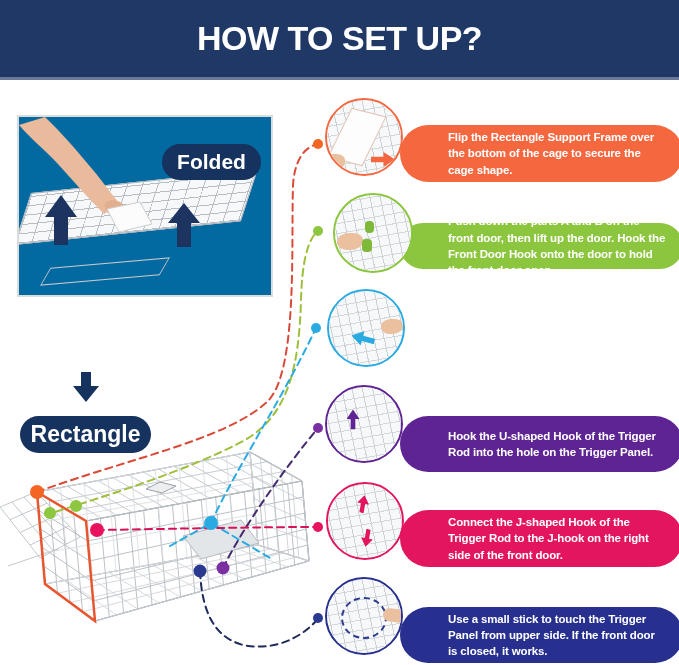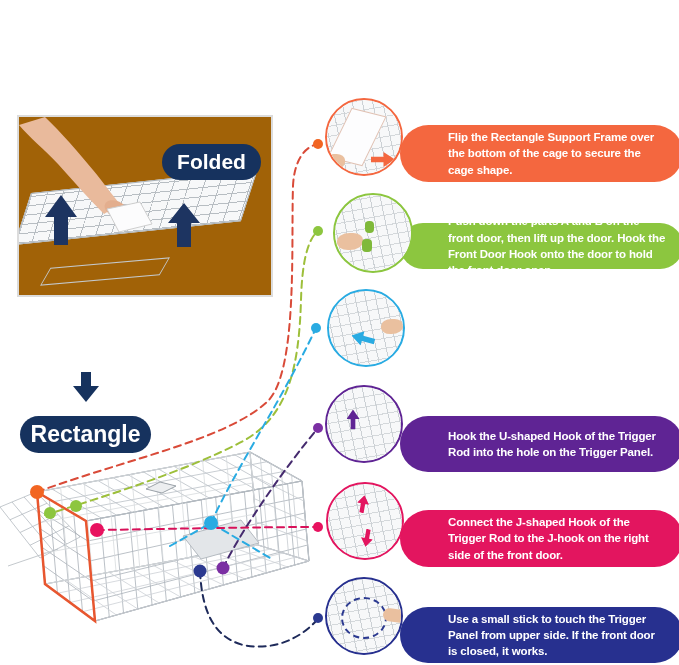--- a/index.html
+++ b/index.html
@@ -4,21 +4,21 @@
 <style>
   html,body{margin:0;padding:0;background:#fff;}
   .page{position:relative;width:679px;height:665px;background:#fff;overflow:hidden;
         font-family:"Liberation Sans",sans-serif;
         --header-bg:#1F3866;--badge-navy:#16325E;--text-navy:#1B2E5E;}
   
   .header{position:absolute;left:0;top:0;width:100%;height:80px;background:var(--header-bg);
           display:flex;align-items:center;justify-content:center;border-bottom:3px solid #6b7a99;box-sizing:border-box;}
   .header h1{margin:0;color:#fff;font-size:34px;font-weight:bold;letter-spacing:-.5px;}
   
-  .photo{position:absolute;left:17px;top:115px;width:256px;height:182px;background:#a16207;
+  .photo{position:absolute;left:17px;top:115px;width:256px;height:182px;background:#0369a1;
          border:2px solid #dcdcdc;box-sizing:border-box;overflow:hidden;}
   .folded-cage{position:absolute;left:12px;top:76px;width:226px;height:48px;
         transform:rotate(-6deg) skewX(-24deg);transform-origin:left top;
         background:repeating-linear-gradient(90deg,#b7bdc2 0 1px,transparent 1px 16px),
                    repeating-linear-gradient(0deg,#b7bdc2 0 1px,transparent 1px 9px),#f7f8f9;
         border:1px solid #aab1b7;}
   .wire-frame{position:absolute;left:26px;top:146px;width:118px;height:15px;
         transform:rotate(-5deg) skewX(-35deg);border:1px solid #c4c9cd;background:transparent;}
   .photo svg{position:absolute;left:0;top:0;}
   .badge{position:absolute;background:var(--badge-navy);color:#fff;font-weight:bold;
@@ -47,20 +47,23 @@
   .step-pill{position:absolute;left:400px;width:283px;border-radius:29px;background:var(--c);
         color:#fff;display:flex;align-items:center;box-sizing:border-box;
         padding:4px 16px 4px 48px;z-index:1;margin-top:15px;}
   .step-pill p{margin:0;font-size:11.5px;font-weight:bold;line-height:1.42;letter-spacing:-.15px;}
 </style>
 </head>
 <body>
 
 <div class="page" style="--header-bg: #1F3866; --badge-navy: #16325E; --text-navy: #1B2E5E;">
 
+  <div class="header">
+    <h1>HOW TO SET UP?</h1>
+  </div>
 
   <div class="photo">
     <div class="folded-cage"></div>
     <div class="wire-frame"></div>
     <svg width="256" height="178" viewBox="0 0 256 178">
       <polygon fill="#1d3461" points="35,128 49,128 49,100 58,100 42,78 26,100 35,100"></polygon>
       <polygon fill="#1d3461" points="158,130 172,130 172,106 181,106 165,86 149,106 158,106"></polygon>
       <path fill="#E9BA9C" d="M0,8 L26,0 C42,15 60,36 74,53 C84,65 94,79 101,87 L85,97 C72,84 55,65 39,47 C25,32 10,20 0,8 Z"></path>
       <ellipse cx="97" cy="92" rx="12" ry="8" fill="#E3AE8E" transform="rotate(25 97 92)"></ellipse>
       <polygon fill="#fcfcfd" stroke="#cfcfcf" points="88,92 121,85 133,107 100,115"></polygon>

